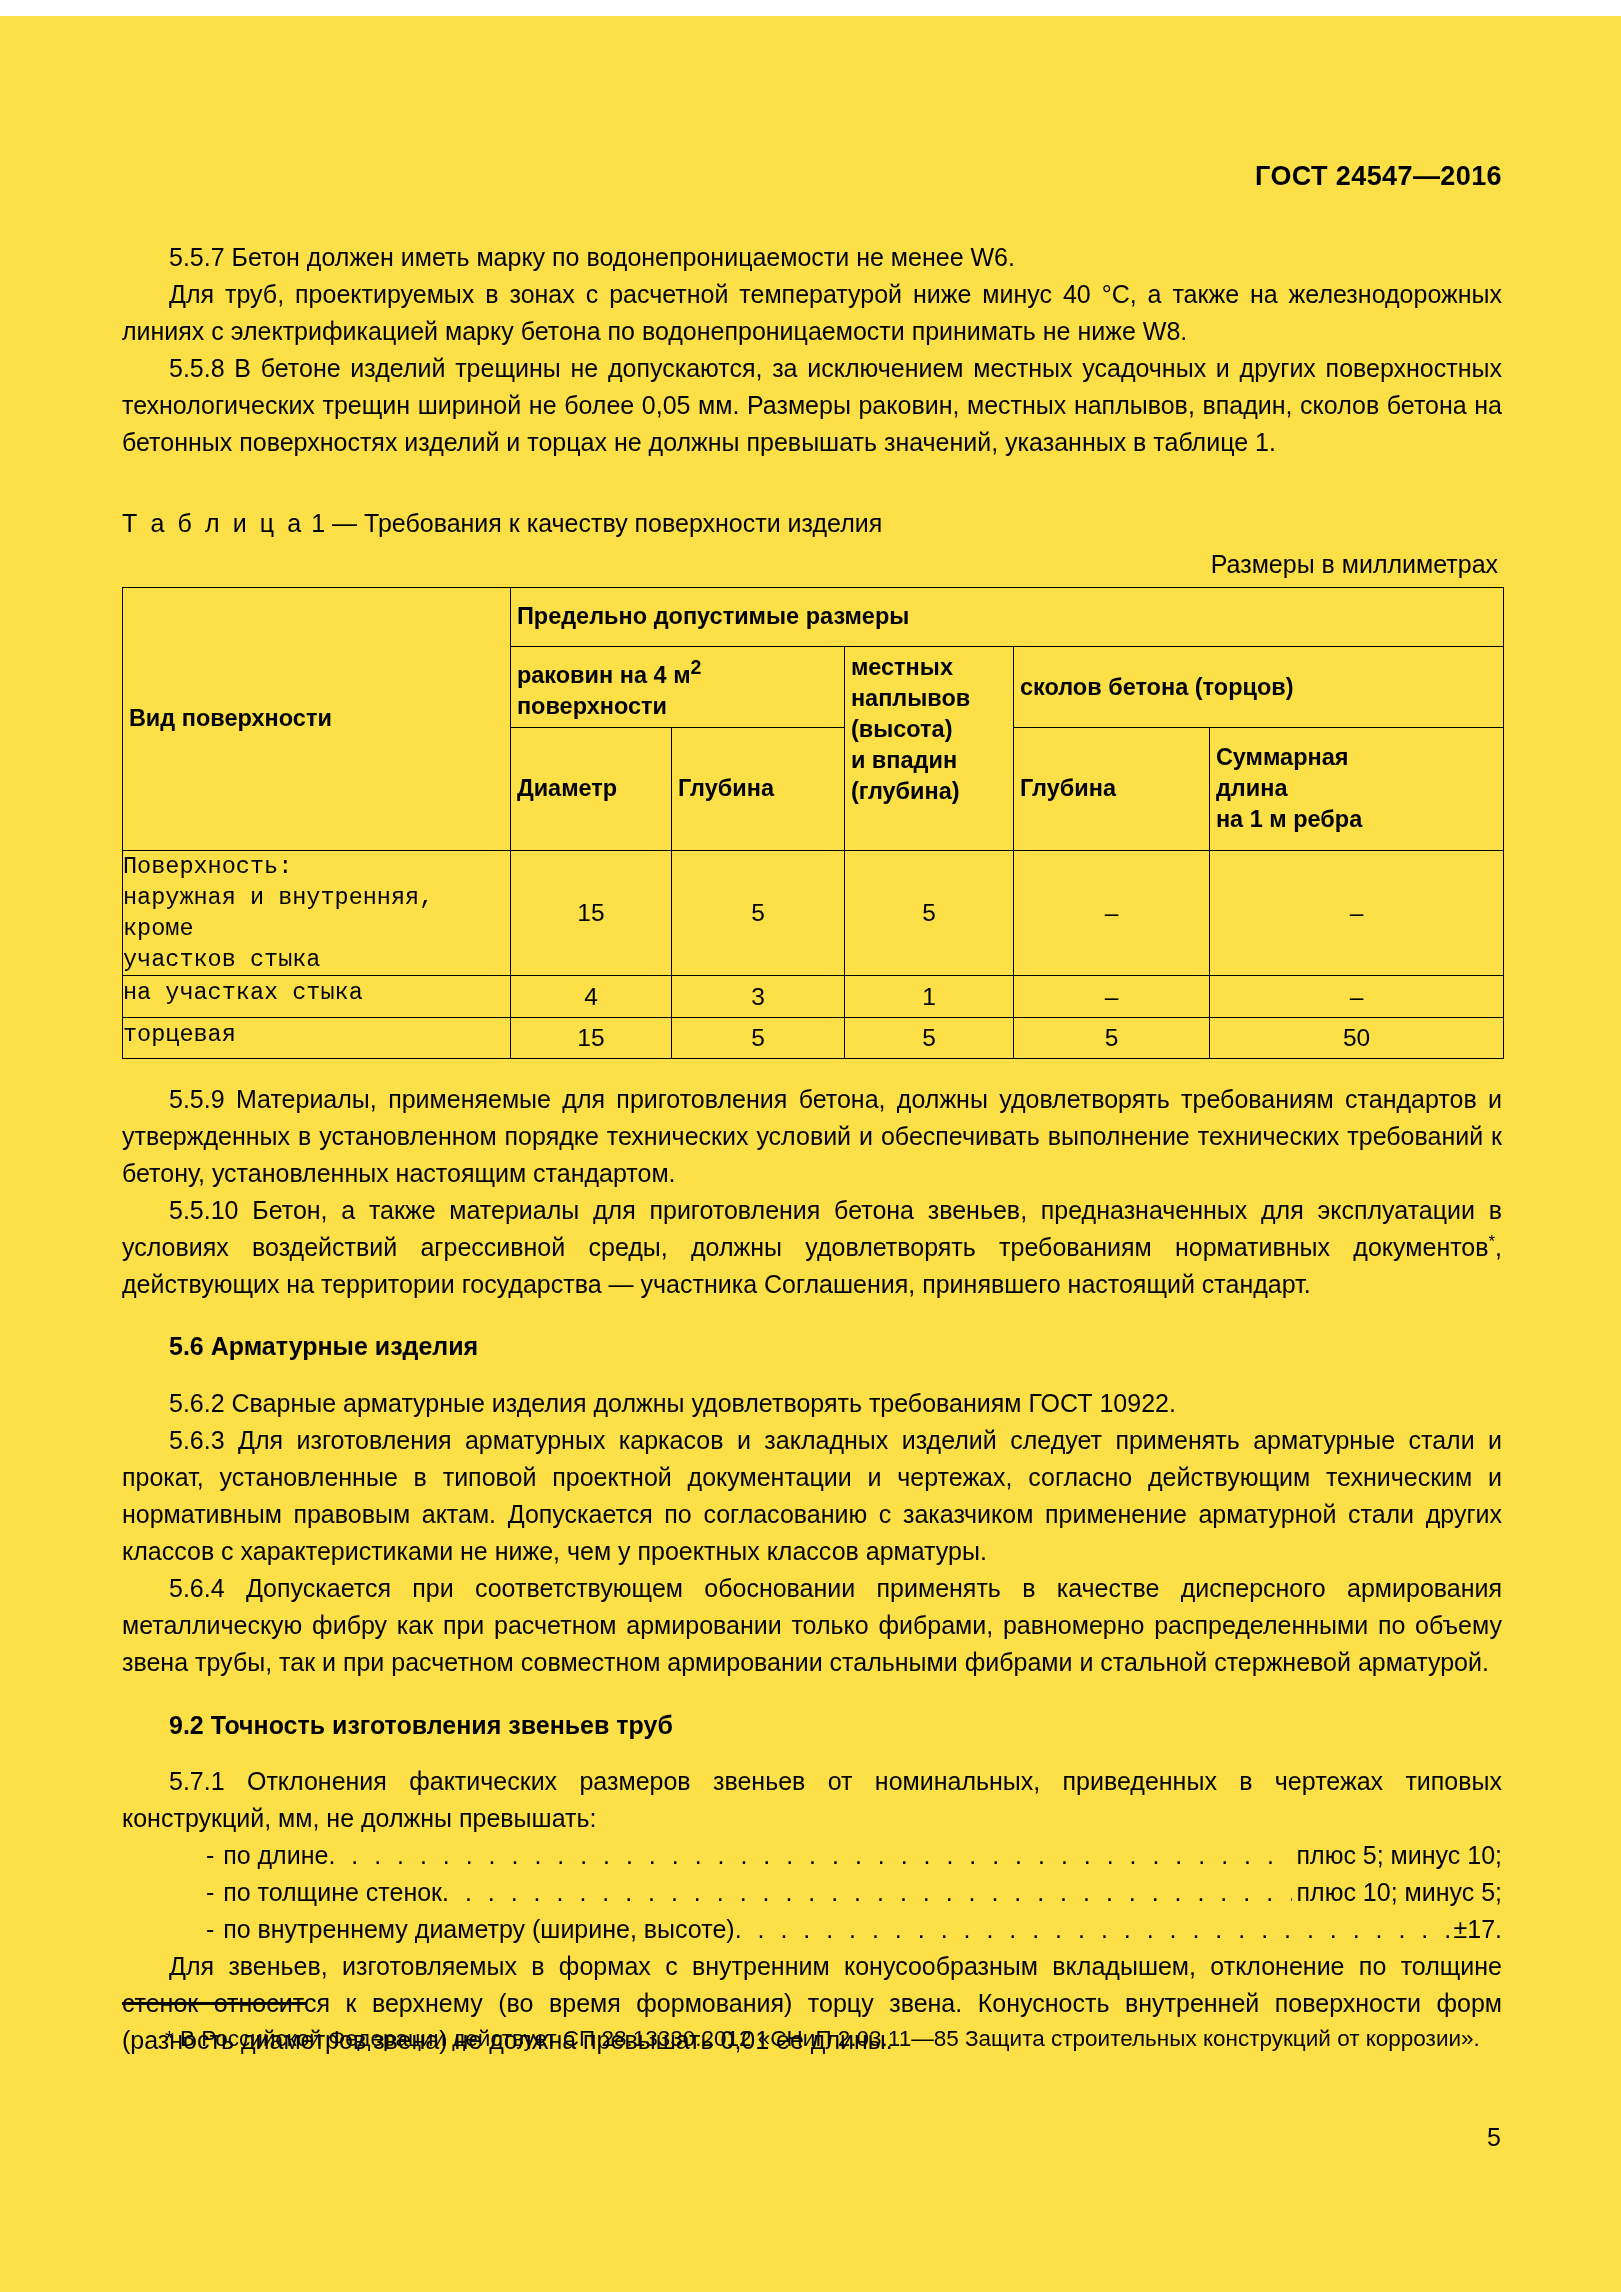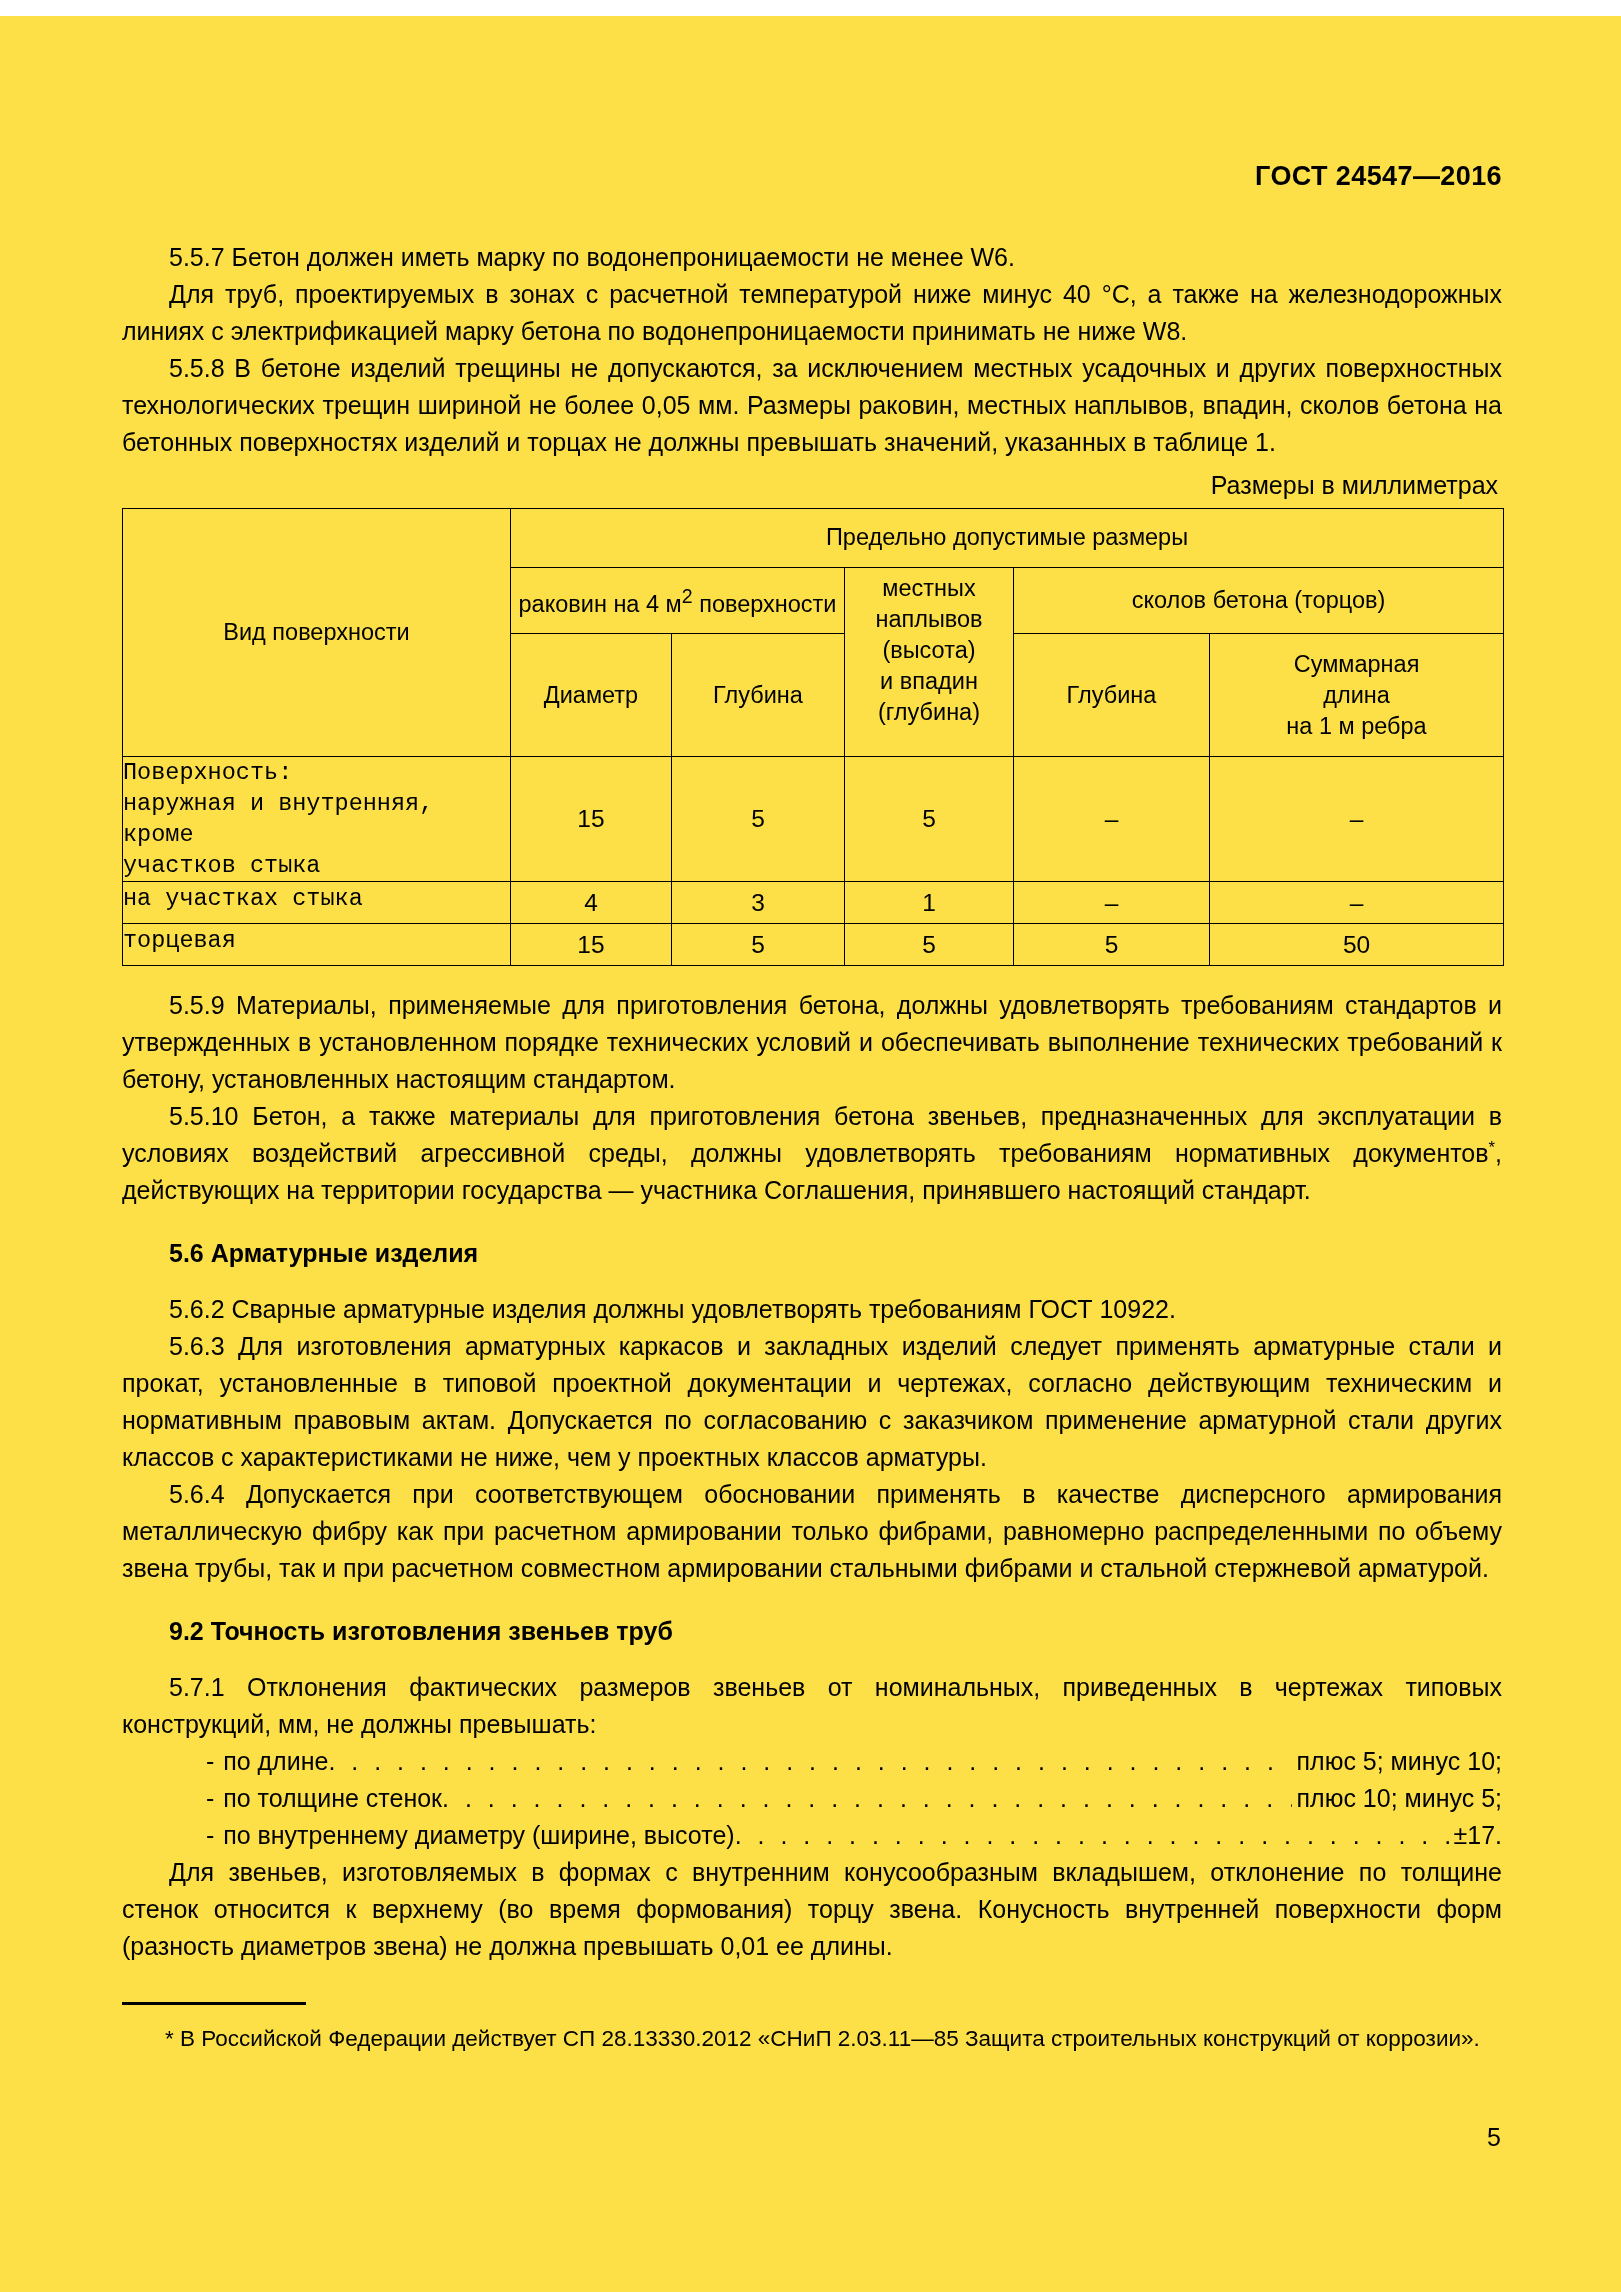--- a/index.html
+++ b/index.html
@@ -93,22 +93,23 @@
     font-size: 23.5px;
   }
   table.req td, table.req th {
     border: 1.6px solid #000;
     padding: 0;
     font-weight: normal;
     vertical-align: middle;
     line-height: 31px;
   }
   table.req .hcell {
-    text-align: center;
+    text-align: left;
     padding: 4.9px 5.9px;
+    font-weight: bold;
   }
   table.req .vtop { vertical-align: top; }
   td.surf-label {
     text-align: left;
     padding: 8.8px 11.8px 8.8px 13.7px;
     line-height: 37px;
     vertical-align: top;
     font-family: Liberation Mono, monospace;
   }
   td.surf-label.single {
@@ -189,20 +190,26 @@
   <div class="content">
 
     <div class="doc-header">ГОСТ 24547—2016</div>
 
     <p class="para indent block-top-1">5.5.7  Бетон должен иметь марку по водонепроницаемости не менее W6.</p>
 
     <p class="para indent">Для труб, проектируемых в зонах с расчетной температурой ниже минус 40  °C, а также на железнодорожных линиях с электрификацией марку бетона по водонепроницаемости принимать не ниже W8.</p>
 
     <p class="para indent">5.5.8  В бетоне изделий трещины не допускаются, за исключением местных усадочных и других поверхностных технологических трещин шириной не более 0,05 мм. Размеры раковин, местных наплывов, впадин, сколов бетона на бетонных поверхностях изделий и торцах не должны превышать значений, указанных в таблице  1.</p>
 
+    <div class="table-caption">
+      <span class="sp">Т а б л и ц а</span>
+      <span>1</span>
+      <span>—</span>
+      <span>Требования к качеству поверхности изделия</span>
+    </div>
 
     <div class="units-line">Размеры в миллиметрах</div>
 
     <table class="req">
       <colgroup>
         <col class="col-a">
           <col class="col-b">
           <col class="col-c">
         <col class="col-d">
           <col class="col-e">

